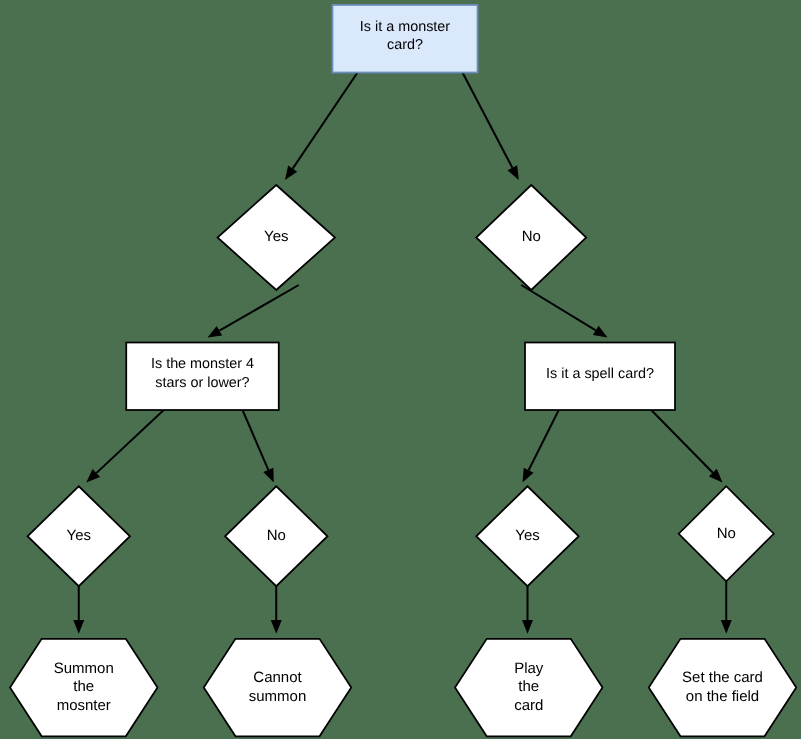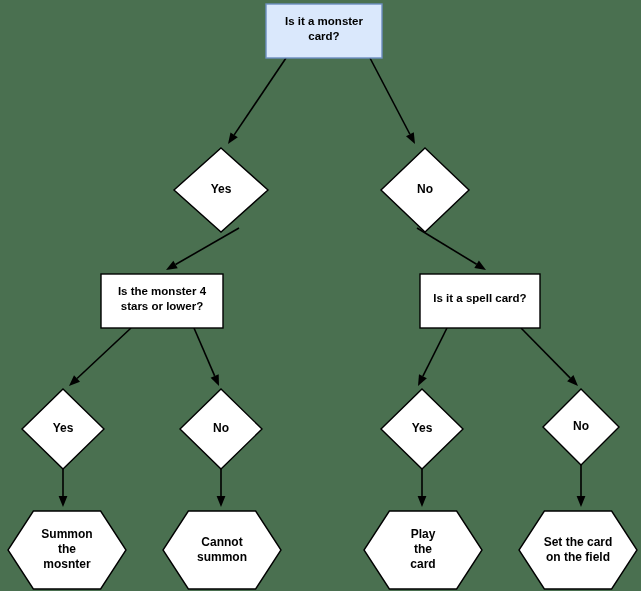--- a/index.html
+++ b/index.html
@@ -11,21 +11,20 @@
     width: 641px;
     height: 591px;
     overflow: hidden;
     background: #4a7050;
     font-family: "Liberation Sans", sans-serif;
   }
   #diagram-root {
     position: relative;
     width: 641px;
     height: 591px;
-    font-weight: bold;
   }
   svg#flow-svg {
     display: block;
     width: 641px;
     height: 591px;
   }
   .node-shape {
     stroke: #000000;
     stroke-width: 1.4;
     fill: #ffffff;

